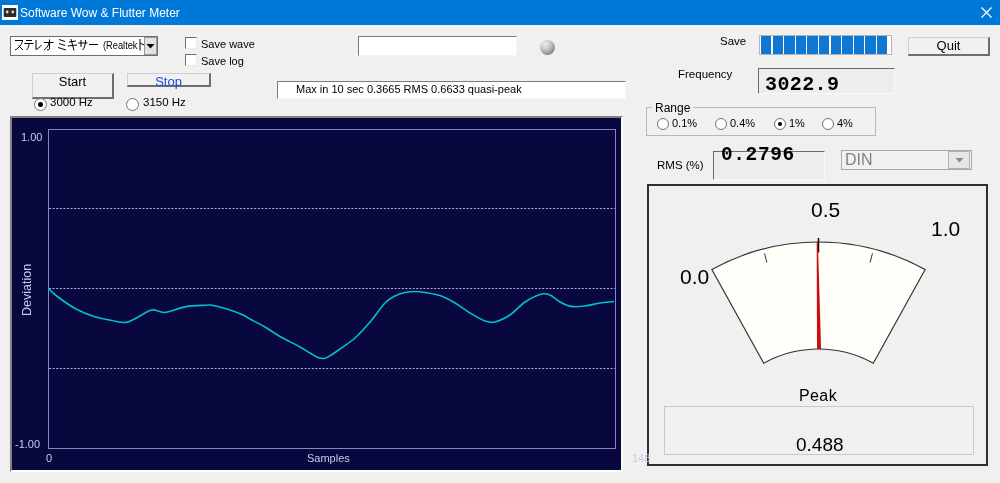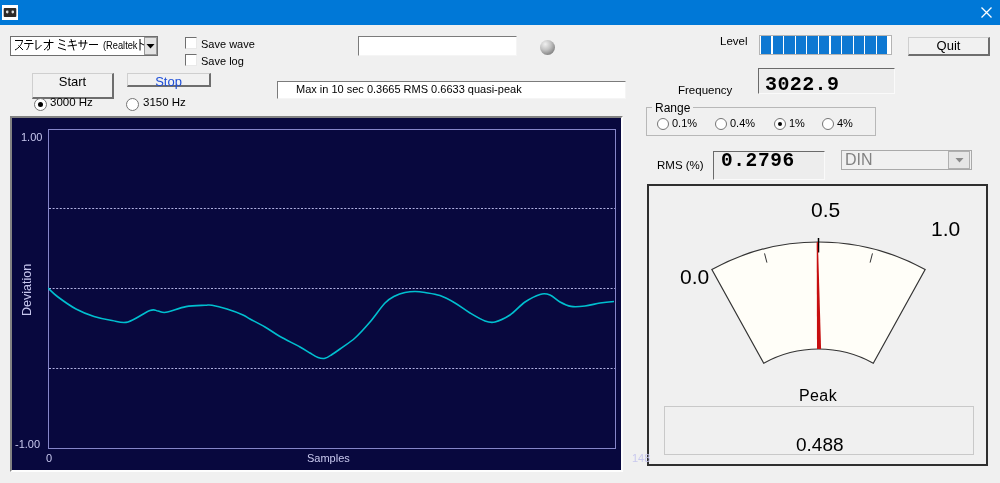--- a/index.html
+++ b/index.html
@@ -23,20 +23,21 @@
 <div id="win">
 
   <div class="abs" id="titlebar"></div>
   <div class="abs" style="left:2px;top:5px;width:16px;height:15px;background:#fff;"></div>
   <svg class="abs" style="left:3px;top:8px" width="14" height="9" viewBox="0 0 14 10">
     <rect x="0" y="0" width="14" height="10" rx="1" fill="#2e2a28"></rect>
     <circle cx="4" cy="4.5" r="1.6" fill="#ddd"></circle>
     <circle cx="10" cy="4.5" r="1.6" fill="#ddd"></circle>
     <rect x="5.5" y="3.4" width="3" height="2.2" fill="#2e2a28"></rect>
   </svg>
+  <div class="abs" id="title" style="font-size:12px;left:20px;top:6px;">Software Wow &amp; Flutter Meter</div>
   <svg class="abs" style="left:981px;top:7px" width="11" height="11" viewBox="0 0 11 11">
     <path d="M0.5,0.5 L10.5,10.5 M10.5,0.5 L0.5,10.5" stroke="#fff" stroke-width="1.3"></path>
   </svg>
 
   <div class="abs" style="left:10px;top:36px;width:148px;height:20px;background:#fff;border:1px solid #6e6e6e;box-sizing:border-box;"></div>
   <svg class="abs" style="left:14px;top:39px" width="132" height="12" viewBox="0 0 132 12">
     <g stroke="#000" stroke-width="1" fill="none">
 
       <path d="M1,1.5 H9 M8.5,1.5 C8,5 5,9 1,11 M4.5,6.5 L9,11"></path>
 
@@ -79,28 +80,28 @@
   <div class="abs radio" style="left:34px;top:98px;width:13px;height:13px;">
       <div class="dot" style="left:3px;top:3px;width:5px;height:5px;"></div>
     </div>
   <div class="abs lbl" style="left:50px;top:96px;">3000 Hz</div>
   <div class="abs radio" style="left:126px;top:98px;width:13px;height:13px;"></div>
   <div class="abs lbl" style="left:143px;top:96px;">3150 Hz</div>
 
   <div class="abs sunken" style="left:277px;top:81px;width:347px;height:16px;"></div>
   <div class="abs" style="left:296px;top:83px;font-size:11px;">Max in 10 sec 0.3665 RMS 0.6633 quasi-peak</div>
 
-  <div class="abs lbl" style="left:720px;top:35px;">Level</div>
+  <div class="abs lbl" style="left:720px;top:35px;">Save</div>
   <div class="abs" style="left:759px;top:35px;width:133px;height:20px;background:#fff;border:1px solid #b4b4b4;box-sizing:border-box;"></div>
   <div class="abs" style="left:761px;top:36px;width:127px;height:18px;
     background:repeating-linear-gradient(90deg,#0e78d2 0 10.4px,#ffffff 10.4px 11.6px);"></div>
 
   <div class="abs btn" style="left:908px;top:37px;width:82px;height:19px;line-height:16px;">Quit</div>
 
-  <div class="abs lbl" style="left:678px;top:68px;margin-top:16px;">Frequency</div>
+  <div class="abs lbl" style="left:678px;top:68px;">Frequency</div>
   <div class="abs" style="left:758px;top:68px;width:135px;height:24px;background:#ededed;
     border-top:1px solid #6a6a6a;border-left:1px solid #6a6a6a;
     border-bottom:1px solid #fafafa;border-right:1px solid #fafafa;"></div>
   <div class="abs" style="left:765px;top:73px;font-family:'Liberation Mono',monospace;
     font-weight:bold;font-size:20px;letter-spacing:0.4px;">3022.9</div>
 
   <div class="abs" style="left:646px;top:107px;width:228px;height:27px;border:1px solid #b8b8b8;"></div>
   <div class="abs" style="left:652px;top:101px;font-size:12px;background:#f0f0f0;padding:0 3px;">Range</div>
   <div class="abs radio" style="left:657px;top:118px;width:12px;height:12px;"></div>
   <div class="abs" style="left:672px;top:117px;font-size:11px;">0.1%</div>
@@ -110,21 +111,21 @@
       <div class="dot" style="left:3px;top:3px;width:4px;height:4px;"></div>
     </div>
   <div class="abs" style="left:789px;top:117px;font-size:11px;">1%</div>
   <div class="abs radio" style="left:822px;top:118px;width:12px;height:12px;"></div>
   <div class="abs" style="left:837px;top:117px;font-size:11px;">4%</div>
 
   <div class="abs lbl" style="left:657px;top:159px;">RMS (%)</div>
   <div class="abs" style="left:713px;top:151px;width:110px;height:27px;background:#ededed;
     border-top:1px solid #6a6a6a;border-left:1px solid #6a6a6a;
     border-bottom:1px solid #fafafa;border-right:1px solid #fafafa;"></div>
-  <div class="abs" style="left:721px;top:150px;font-family:'Liberation Mono',monospace;
+  <div class="abs" style="left:721px;top:144px;font-family:'Liberation Mono',monospace;
     font-weight:bold;font-size:19.5px;letter-spacing:0.6px;">0.2796</div>
 
   <div class="abs" style="left:841px;top:150px;width:131px;height:20px;background:#f0f0f0;border:1px solid #a9a9a9;box-sizing:border-box;"></div>
   <div class="abs" style="left:845px;top:151px;font-size:16px;color:#828282;">DIN</div>
   <div class="abs" style="left:948px;top:151px;width:22px;height:18px;background:#e6e6e6;border:1px solid #b0b0b0;box-sizing:border-box;"></div>
   <svg class="abs" style="left:955px;top:158px" width="9" height="5" viewBox="0 0 9 5">
     <path d="M0.5,0 L8.5,0 L4.5,4.5 Z" fill="#8a8a8a"></path>
   </svg>
 
   <div class="abs" style="left:647px;top:184px;width:341px;height:282px;background:#f0f0f0;border:2px solid #2f2f2f;box-sizing:border-box;"></div>

